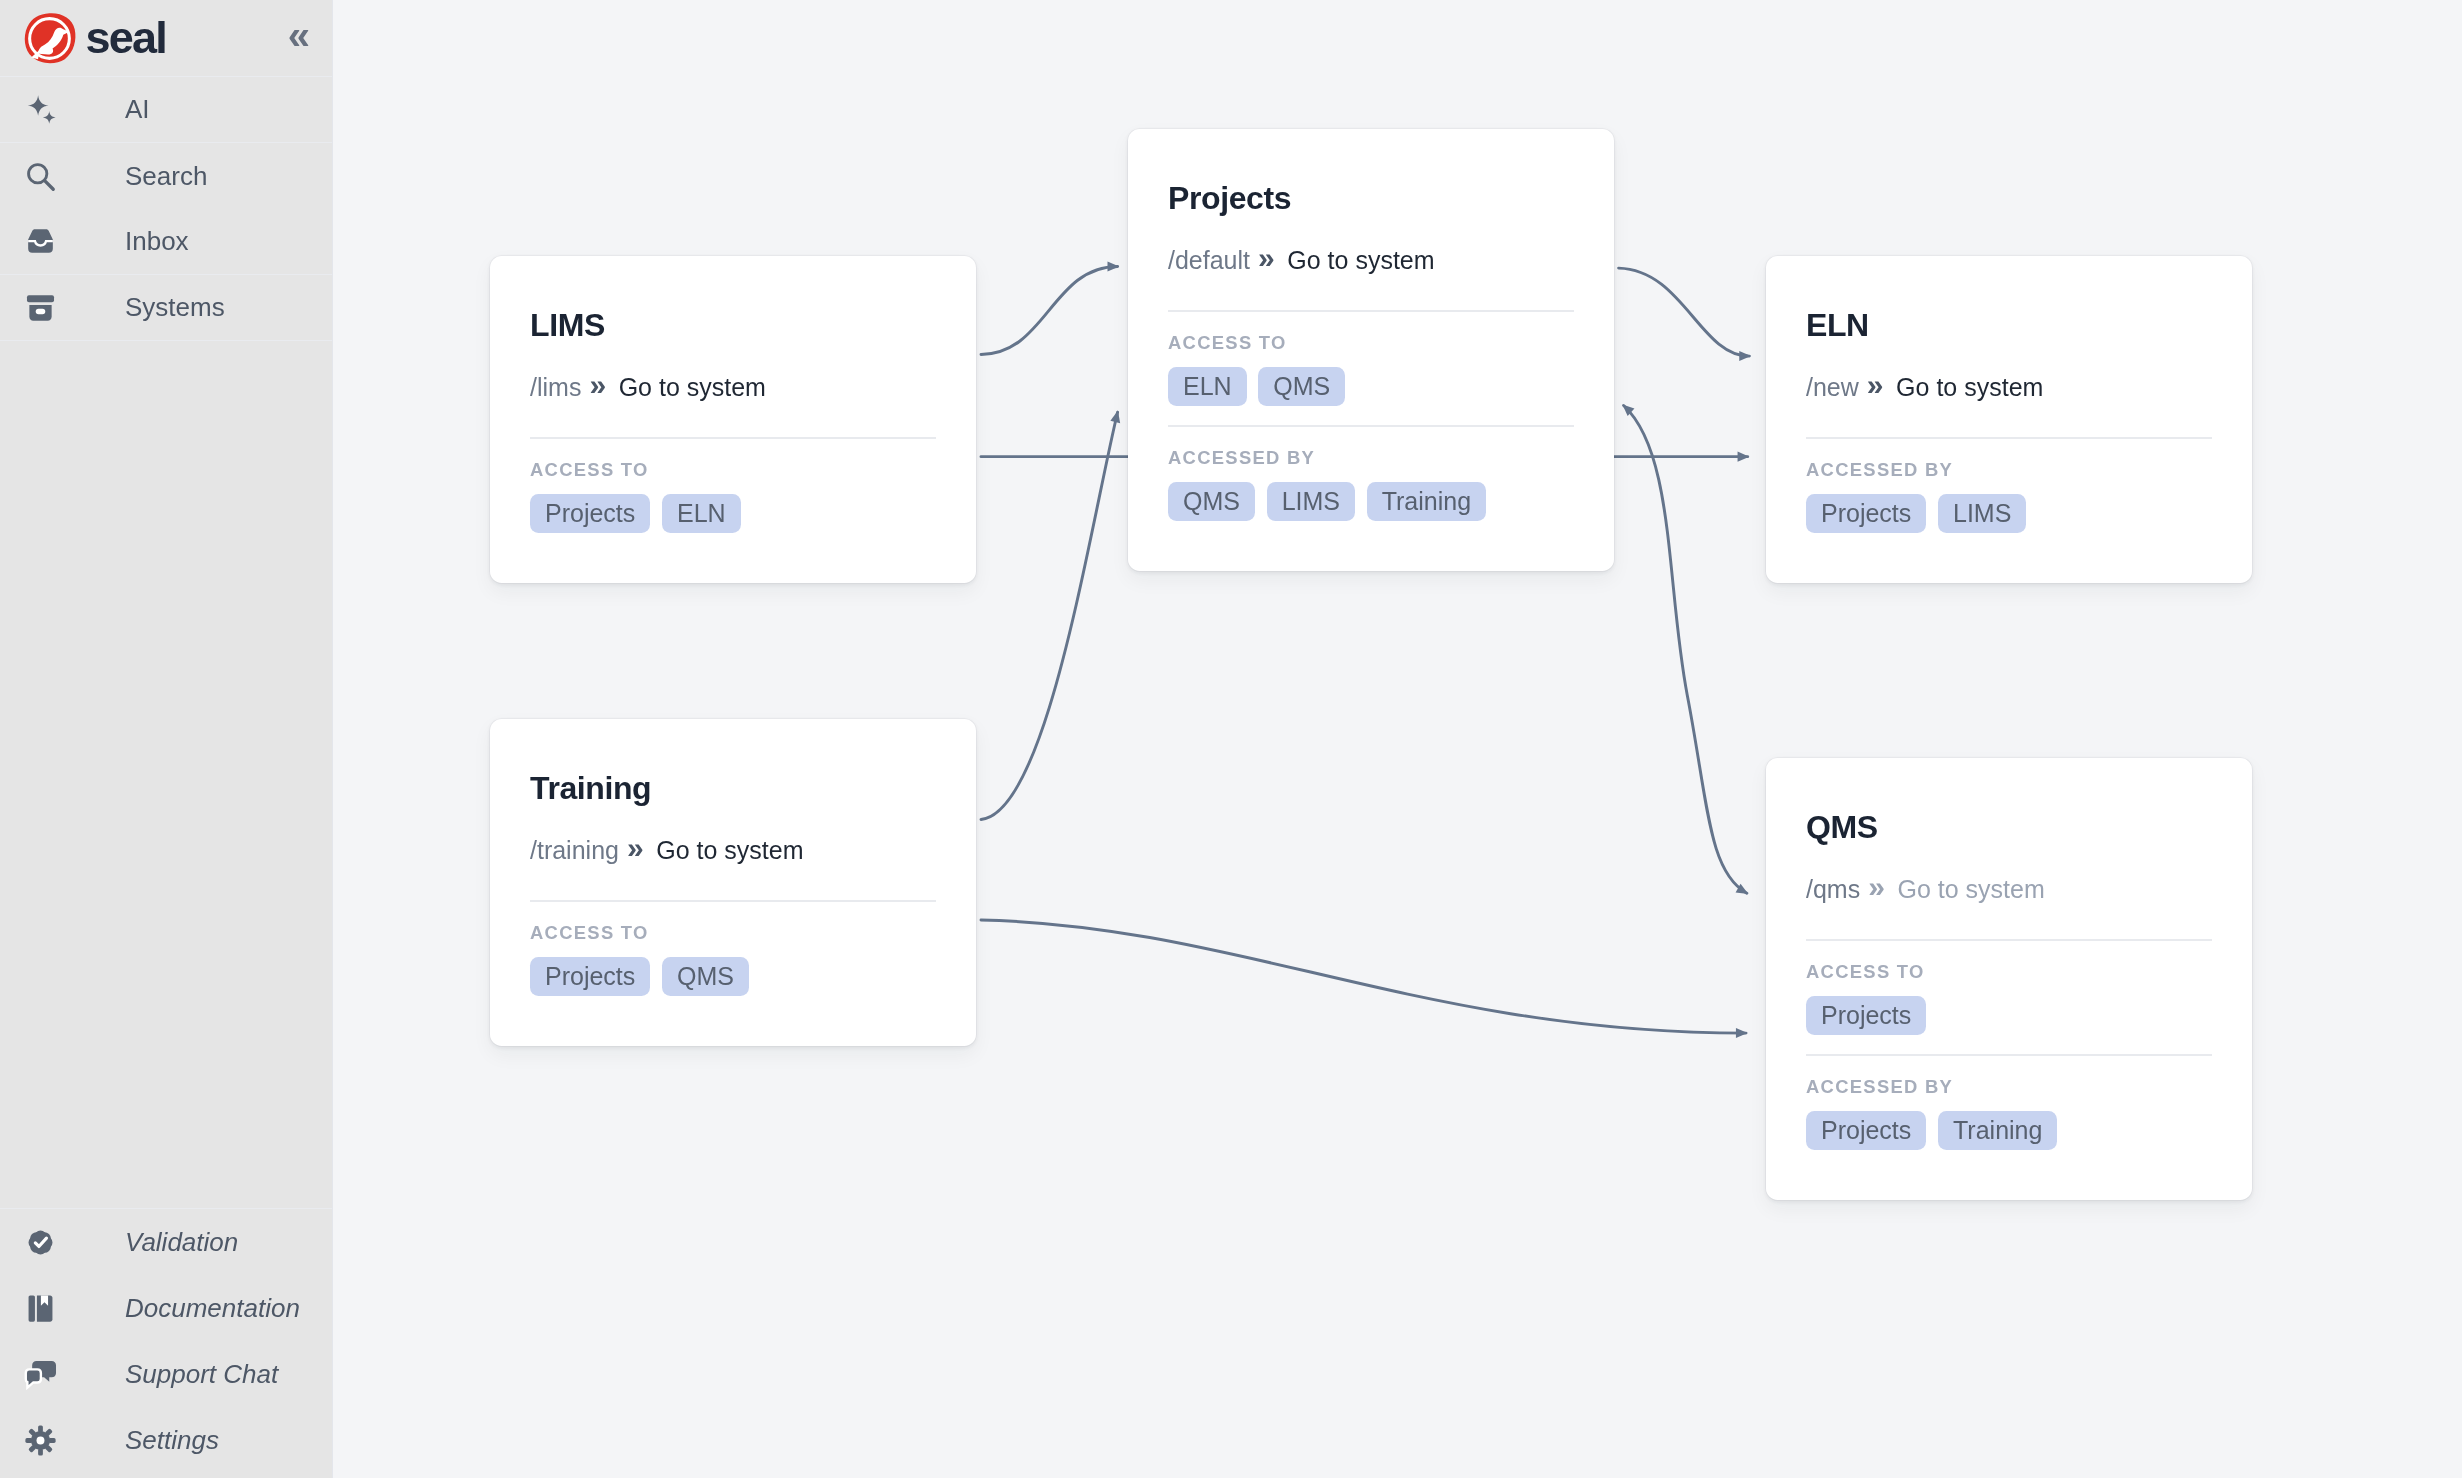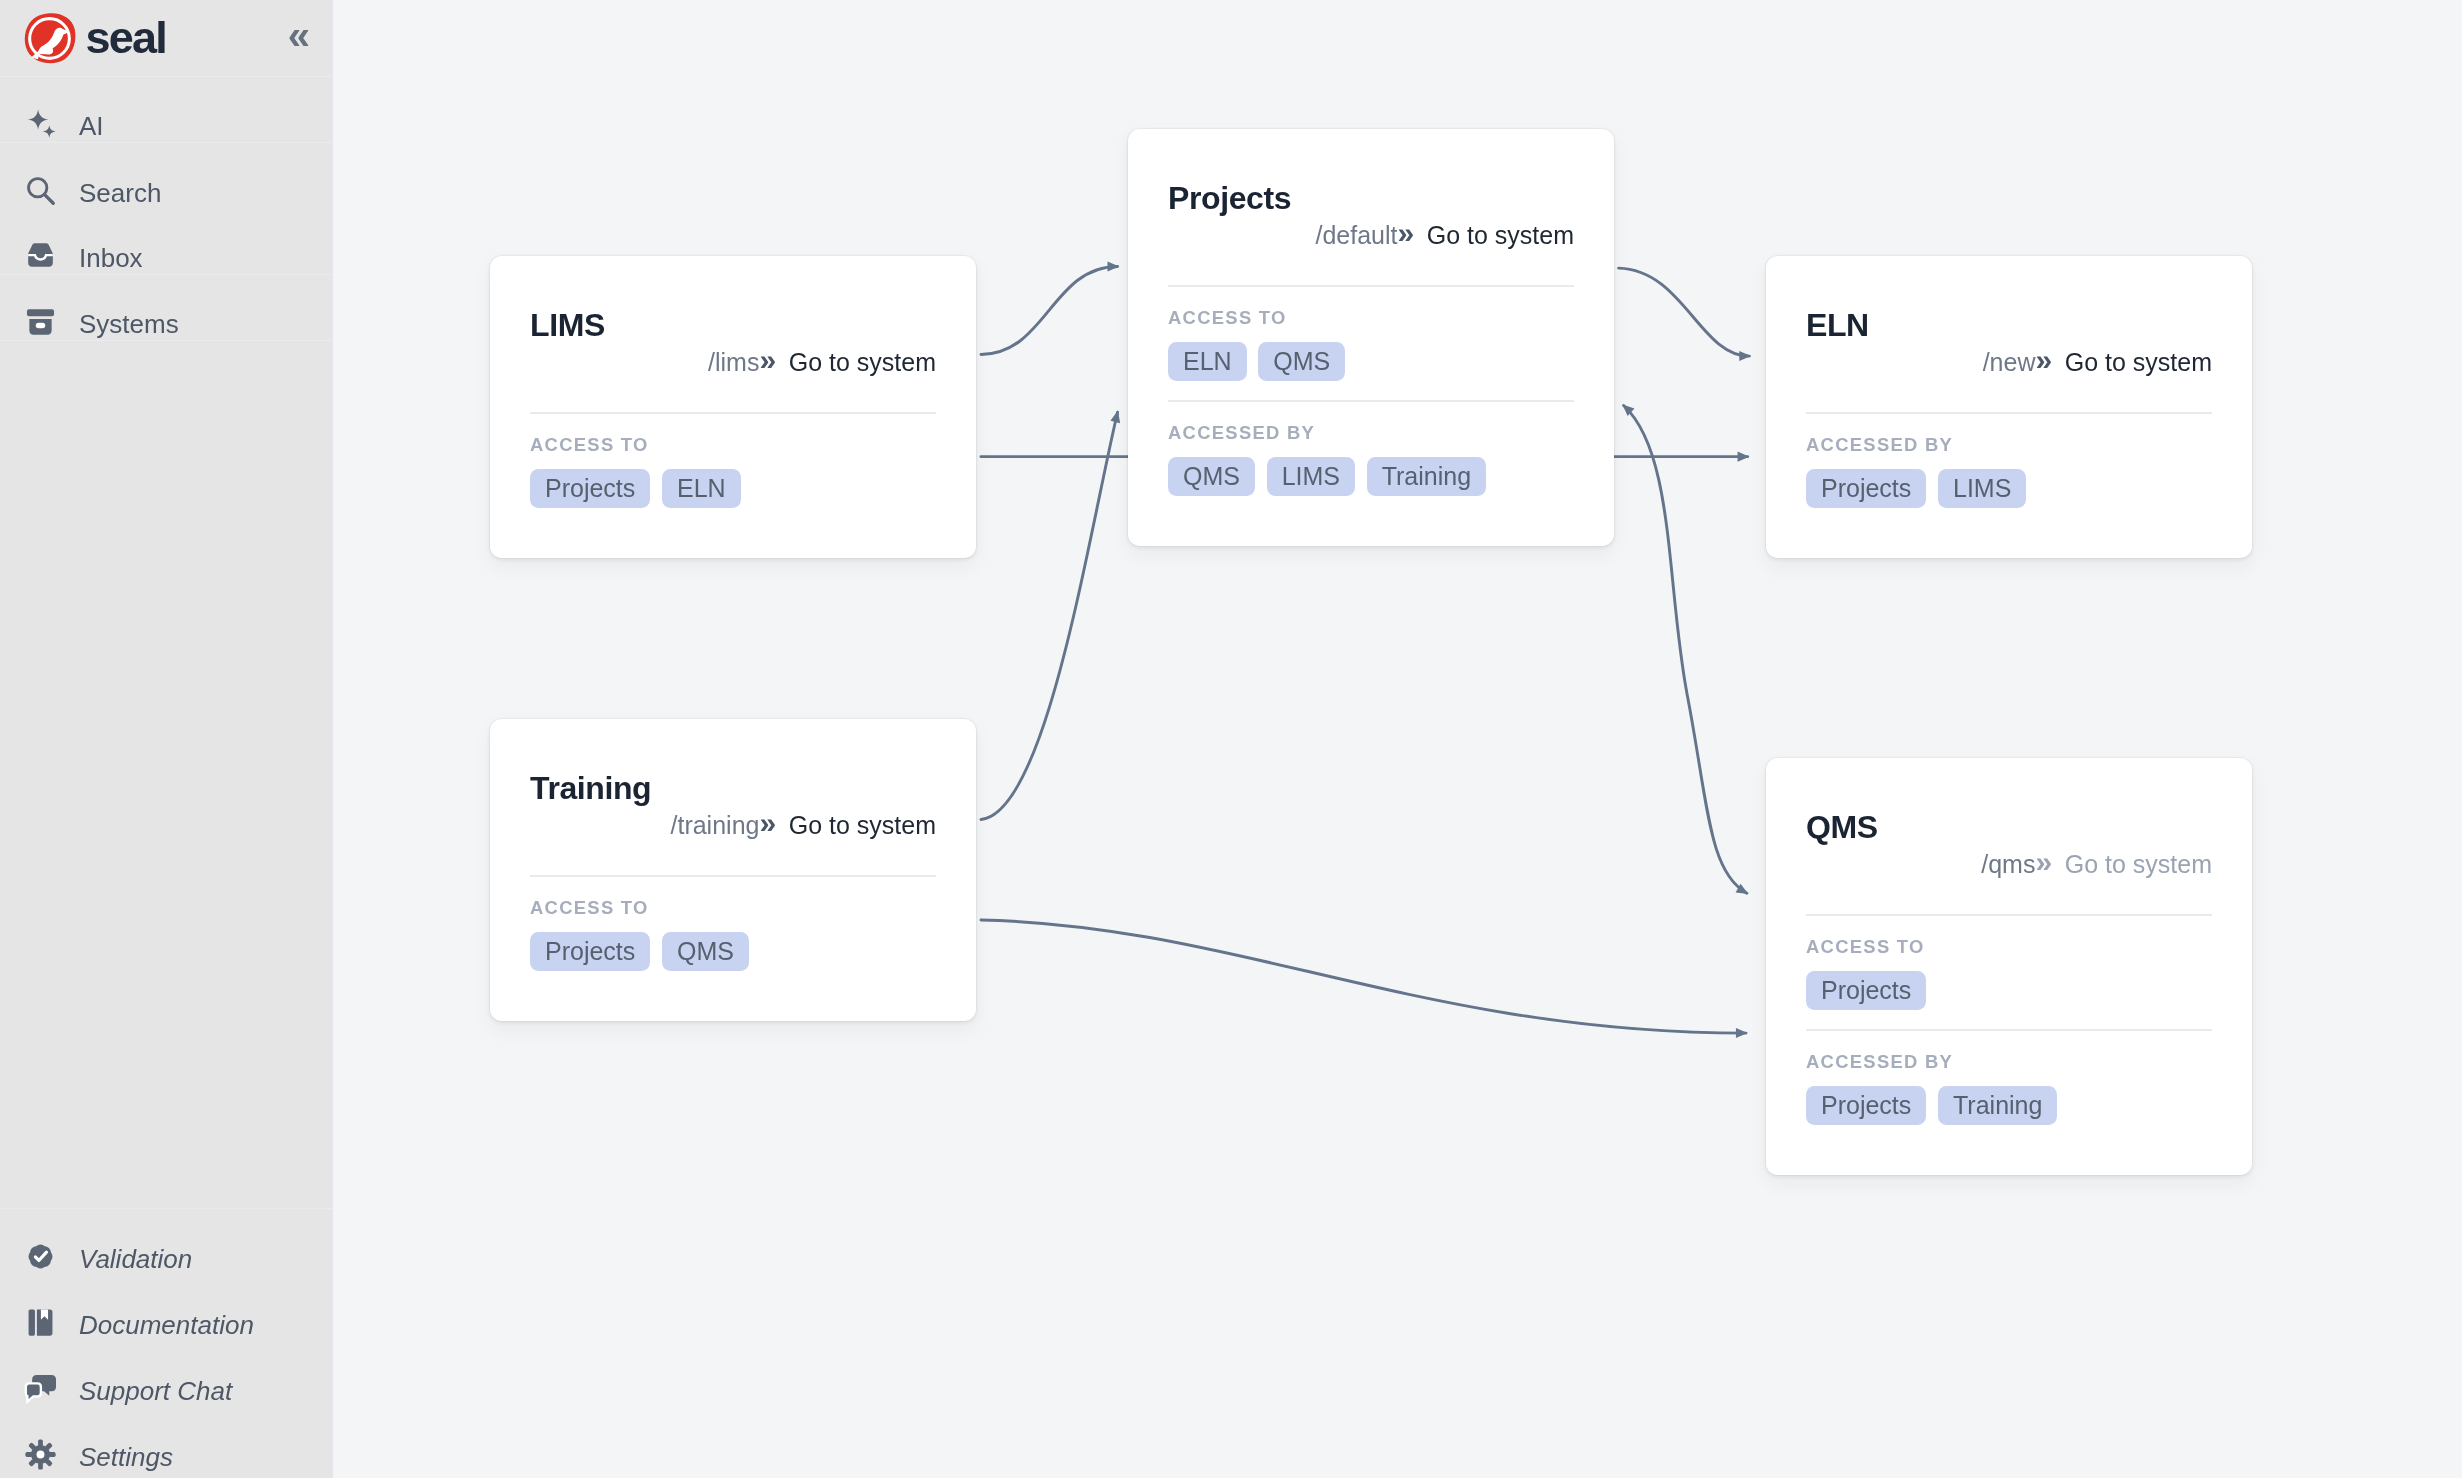--- a/index.html
+++ b/index.html
@@ -5,37 +5,37 @@
   html,body{margin:0;padding:0;}
   body{width:2462px;height:1478px;overflow:hidden;font-family:"Liberation Sans","DejaVu Sans",sans-serif;}
   .app{display:flex;width:2462px;height:1478px;}
 
   
   .sidebar{width:333px;min-width:333px;background:#e5e5e5;border-right:1.7px solid #e4e6eb;display:flex;flex-direction:column;box-sizing:border-box;}
   .side-header{height:77px;min-height:77px;border-bottom:1.7px solid #e9ebef;display:flex;align-items:center;padding:0 22px;position:relative;box-sizing:border-box;}
   .logo-mark{width:55px;height:55px;flex:0 0 auto;}
   .logo-text{font-size:45px;font-weight:700;color:#222b3c;margin-left:8.4px;letter-spacing:-1.7px;}
   .collapse-btn{margin-left:auto;font-size:40px;color:#67707f;line-height:1;cursor:pointer;font-weight:600;padding-bottom:6.7px;}
-  .nav-item{height:66px;min-height:66px;display:flex;align-items:flex-end;padding:0 22px;color:#4d5766;cursor:pointer;box-sizing:border-box;}
+  .nav-item{height:66px;min-height:66px;display:flex;align-items:center;padding:0 22px;color:#4d5766;cursor:pointer;box-sizing:border-box;gap:46px;}
   .nav-item.b-b{border-bottom:1.7px solid #e9ebef;}
   .nav-icon{width:37px;height:37px;color:#5b6573;display:flex;align-items:center;justify-content:center;flex:0 0 auto;}
   .nav-icon svg{width:35px;height:35px;display:block;}
   .nav-label{margin-left:20px;font-size:26px;color:#4d5766;}
   .side-spacer{flex:1;}
   .side-bottom{border-top:1.7px solid #e9ebef;padding-bottom:5px;font-style:italic;}
 
   
   .canvas{position:relative;flex:1;background:#f4f5f7;overflow:hidden;}
   svg.edges{position:absolute;left:0;top:0;width:2128px;height:1478px;}
   .edge{stroke:#64748b;stroke-width:3.5;fill:none;stroke-linecap:round;}
 
   .card{position:absolute;width:486px;background:#ffffff;border-radius:11.7px;padding:50px 40px;box-sizing:border-box;
         box-shadow:0 0 0 0.8px rgba(23,32,48,.04),0 1.7px 4.2px rgba(23,32,48,.07),0 8.4px 20px rgba(23,32,48,.05);}
   .card-title{font-size:32px;font-weight:700;color:#1b2433;letter-spacing:-0.4px;line-height:39px;}
-  .card-row{display:flex;justify-content:flex-end;align-items:center;font-size:25px;line-height:32px;}
+  .card-row{display:flex;justify-content:flex-start;align-items:center;margin-top:25px;font-size:25px;line-height:32px;gap:8px;}
   .path{color:#6e7888;}
   .go-link{display:flex;align-items:center;gap:12.6px;color:#1f2733;cursor:pointer;}
   .chev{color:#4b5666;font-size:30px;font-weight:700;line-height:1;padding-bottom:3.4px;}
   .go-link.disabled{color:#9aa3b2;}
   .go-link.disabled .chev{color:#9aa3b2;}
   .divider{height:1.7px;background:#e8eaee;margin-top:34px;}
   .section-label{margin-top:20px;font-size:18.4px;font-weight:700;letter-spacing:1.3px;color:#a6adbb;}
   .tags{display:flex;gap:11.7px;margin-top:13.4px;}
   .tag{background:#c7d3f0;color:#57606f;font-size:25px;line-height:39px;padding:0 15px;border-radius:8.4px;white-space:nowrap;}
 </style>

